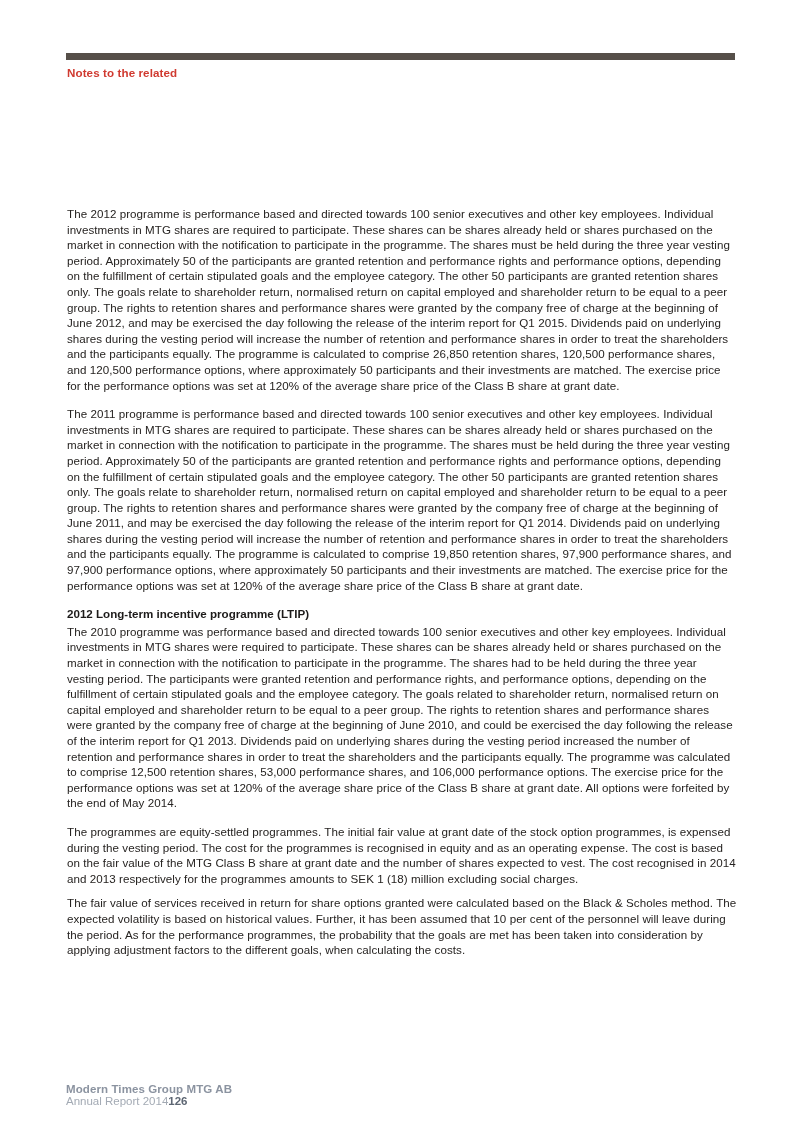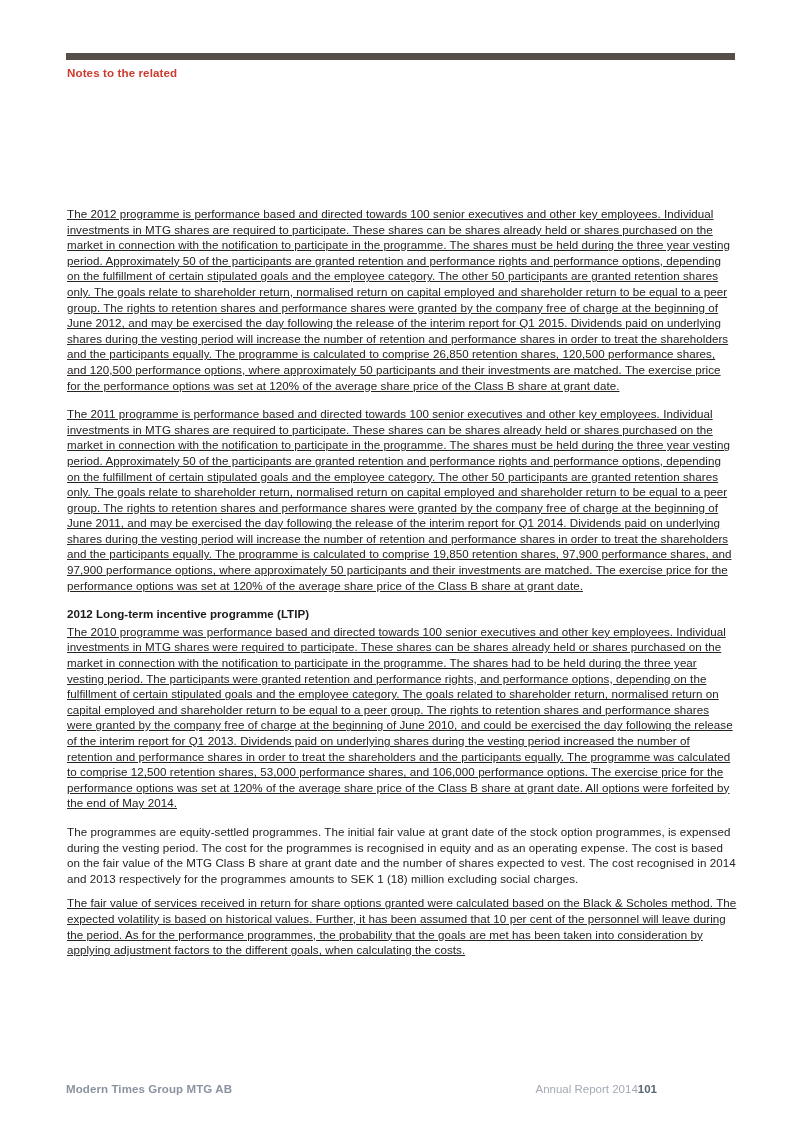--- a/index.html
+++ b/index.html
@@ -48,29 +48,30 @@
     margin: 0 0 2px 0;
     line-height: 15.6px;
   }
   .section p {
     font-size: 11.6px;
     line-height: 15.6px;
     margin: 0 0 9px 0;
     text-align: left;
     letter-spacing: 0.05px;
   }
-  .section p:last-child { margin-bottom: 0; text-decoration: underline; }
+  .section p:last-child { margin-bottom: 0; }
   .footer {
     position: absolute;
     left: 66px; top: 1083px;
     width: 591px;
     display: flex;
     justify-content: space-between;
     align-items: baseline;
     font-size: 11.5px;
+    flex-direction: column;
   }
   .footer-company {
     color: var(--footer-company);
     font-weight: bold;
     letter-spacing: 0.1px;
   }
   .footer-right { display: flex; align-items: flex-end; }
   .footer-report { color: var(--footer-report); }
   .footer-page  { color: var(--footer-page); font-weight: bold; }
 </style>
@@ -100,15 +101,15 @@
     <p>The programmes are equity-settled programmes. The initial fair value at grant date of the stock option programmes, is expensed during the vesting period. The cost for the programmes is recognised in equity and as an operating expense. The cost is based on the fair value of the MTG Class B share at grant date and the number of shares expected to vest. The cost recognised in 2014 and 2013 respectively for the programmes amounts to SEK 1 (18) million excluding social charges.</p>
     <p>The fair value of services received in return for share options granted were calculated based on the Black &amp; Scholes method. The expected volatility is based on historical values. Further, it has been assumed that 10 per cent of the personnel will leave during the period. As for the performance programmes, the probability that the goals are met has been taken into consideration by applying adjustment factors to the different goals, when calculating the costs.</p>
   </section>
 
 </main>
 
 <footer class="footer">
   <span class="footer-company">Modern Times Group MTG AB</span>
   <span class="footer-right">
     <span class="footer-report">Annual Report 2014</span>
-    <span class="footer-page">101</span>
+    <span class="footer-page">126</span>
   </span>
 </footer>
 
 </body></html>

